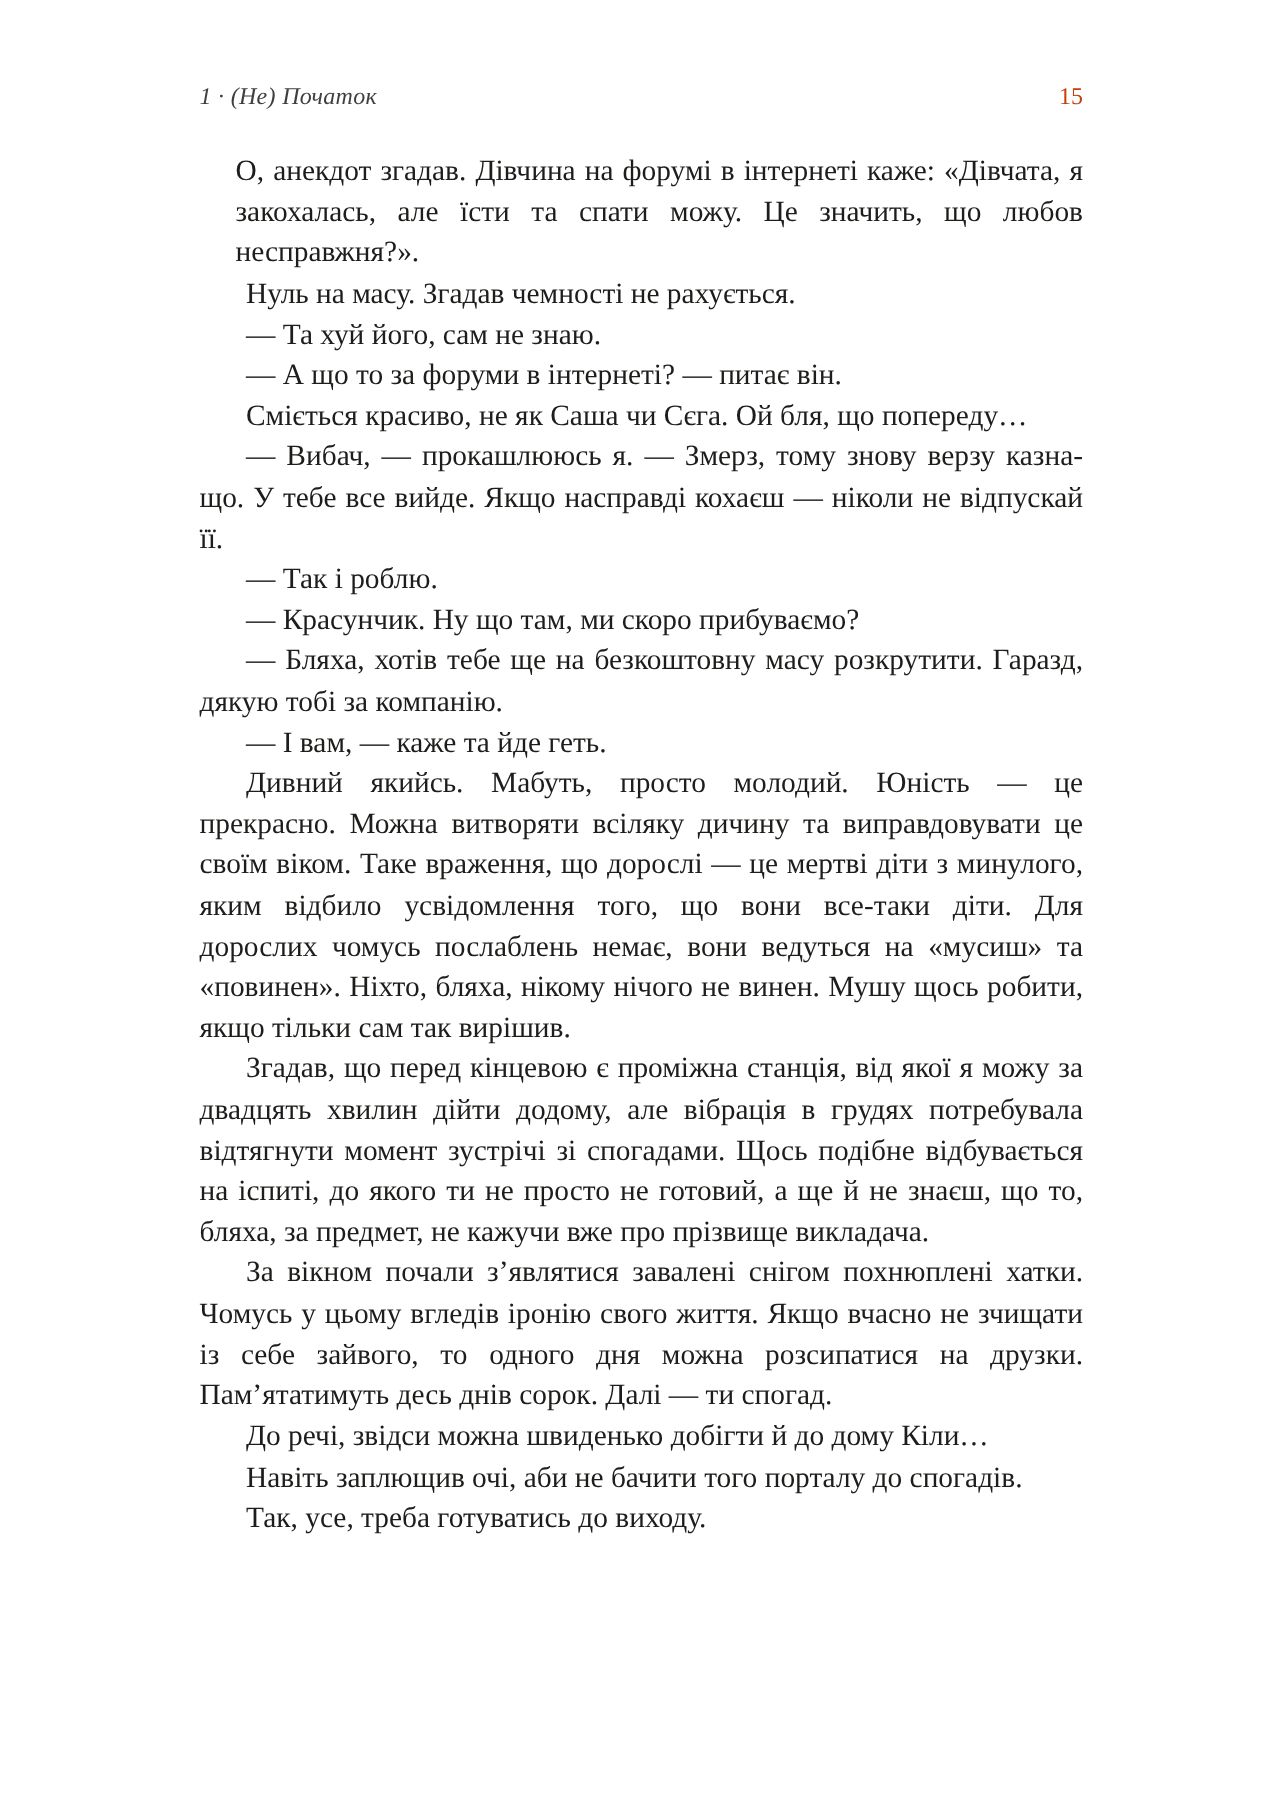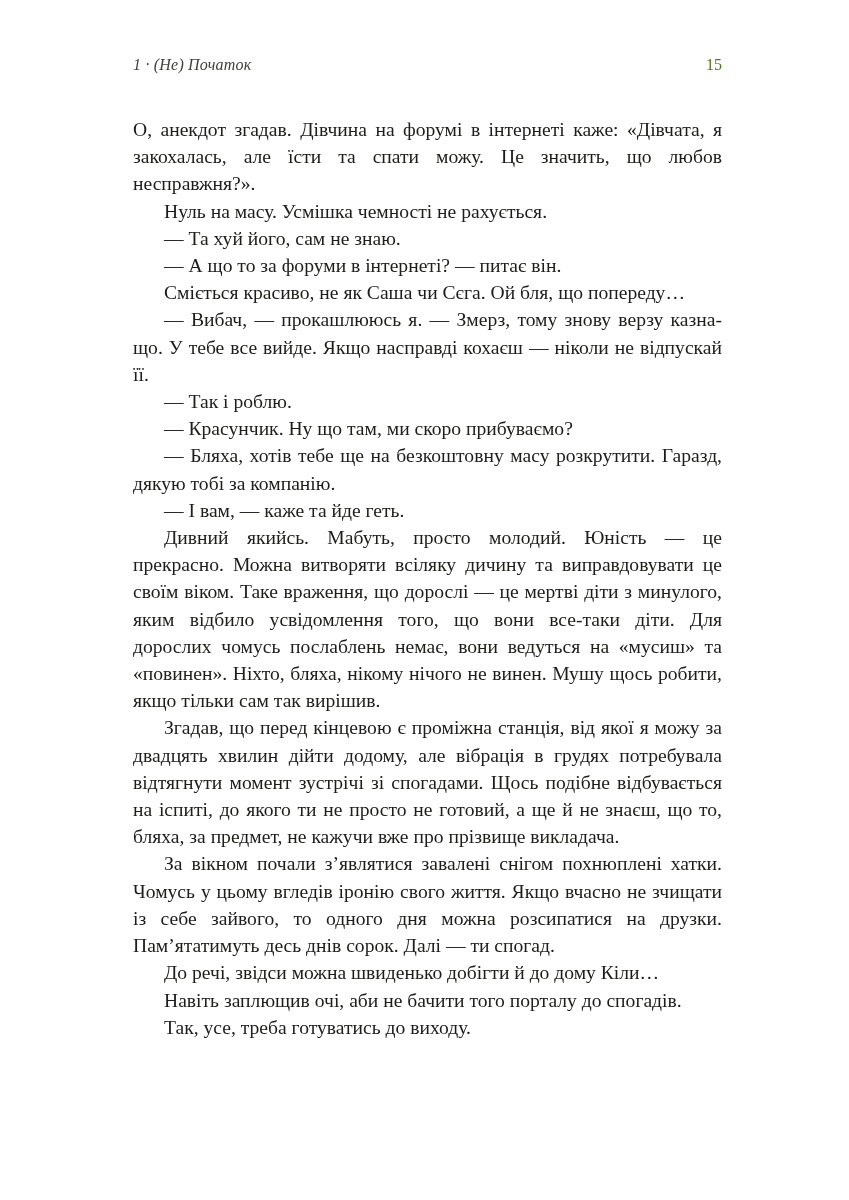--- a/index.html
+++ b/index.html
@@ -13,57 +13,58 @@
     font-family: "Liberation Serif", "DejaVu Serif", serif;
     color: #1d1d1b;
     overflow: hidden;
   }
   .running-head {
     display: flex;
     justify-content: space-between;
     align-items: baseline;
     font-size: 16px;
     color: #3f3f3d;
-    margin-bottom: 42px;
+    margin-bottom: 27px;
   }
   .chapter-title {
     font-style: italic;
     letter-spacing: 0.2px;
   }
   .page-number {
     font-style: normal;
-    color: #4d7c0f;
+    color: #c2410c;
   }
   .body-text {
     font-size: 19.6px;
     line-height: 27.2px;
     text-align: justify;
     hyphens: auto;
     -webkit-hyphens: auto;
   }
   p.para {
     margin: 0;
     padding: 0;
     text-indent: 31px;
   }
   p.para.first {
     text-indent: 0;
+    margin-left: 24px;
   }
 </style>
 </head>
 <body>
 
 <div class="page">
   <div class="running-head">
     <span class="chapter-title">1 · (Не) Початок</span>
     <span class="page-number">15</span>
   </div>
   <div class="body-text">
       <p class="para first">О, анекдот згадав. Дівчина на форумі в інтернеті каже: «Дівчата, я закохалась, але їсти та спати можу. Це значить, що любов несправжня?».</p>
-      <p class="para">Нуль на масу. Усмішка чемності не рахується.</p>
+      <p class="para">Нуль на масу. Згадав чемності не рахується.</p>
       <p class="para">— Та хуй його, сам не знаю.</p>
       <p class="para">— А що то за форуми в інтернеті? — питає він.</p>
       <p class="para">Сміється красиво, не як Саша чи Сєга. Ой бля, що попереду…</p>
       <p class="para">— Вибач, — прокашлююсь я. — Змерз, тому знову верзу казна-що. У тебе все вийде. Якщо насправді кохаєш — ніколи не відпускай її.</p>
       <p class="para">— Так і роблю.</p>
       <p class="para">— Красунчик. Ну що там, ми скоро прибуваємо?</p>
       <p class="para">— Бляха, хотів тебе ще на безкоштовну масу розкрутити. Гаразд, дякую тобі за компанію.</p>
       <p class="para">— І вам, — каже та йде геть.</p>
       <p class="para">Дивний якийсь. Мабуть, просто молодий. Юність — це прекрасно. Можна витворяти всіляку дичину та виправдовувати це своїм віком. Таке враження, що дорослі — це мертві діти з минулого, яким відбило усвідомлення того, що вони все-таки діти. Для дорослих чомусь послаблень немає, вони ведуться на «мусиш» та «повинен». Ніхто, бляха, нікому нічого не винен. Мушу щось робити, якщо тільки сам так вирішив.</p>
       <p class="para">Згадав, що перед кінцевою є проміжна станція, від якої я можу за двадцять хвилин дійти додому, але вібрація в грудях потребувала відтягнути момент зустрічі зі спогадами. Щось подібне відбувається на іспиті, до якого ти не просто не готовий, а ще й не знаєш, що то, бляха, за предмет, не кажучи вже про прізвище викладача.</p>

